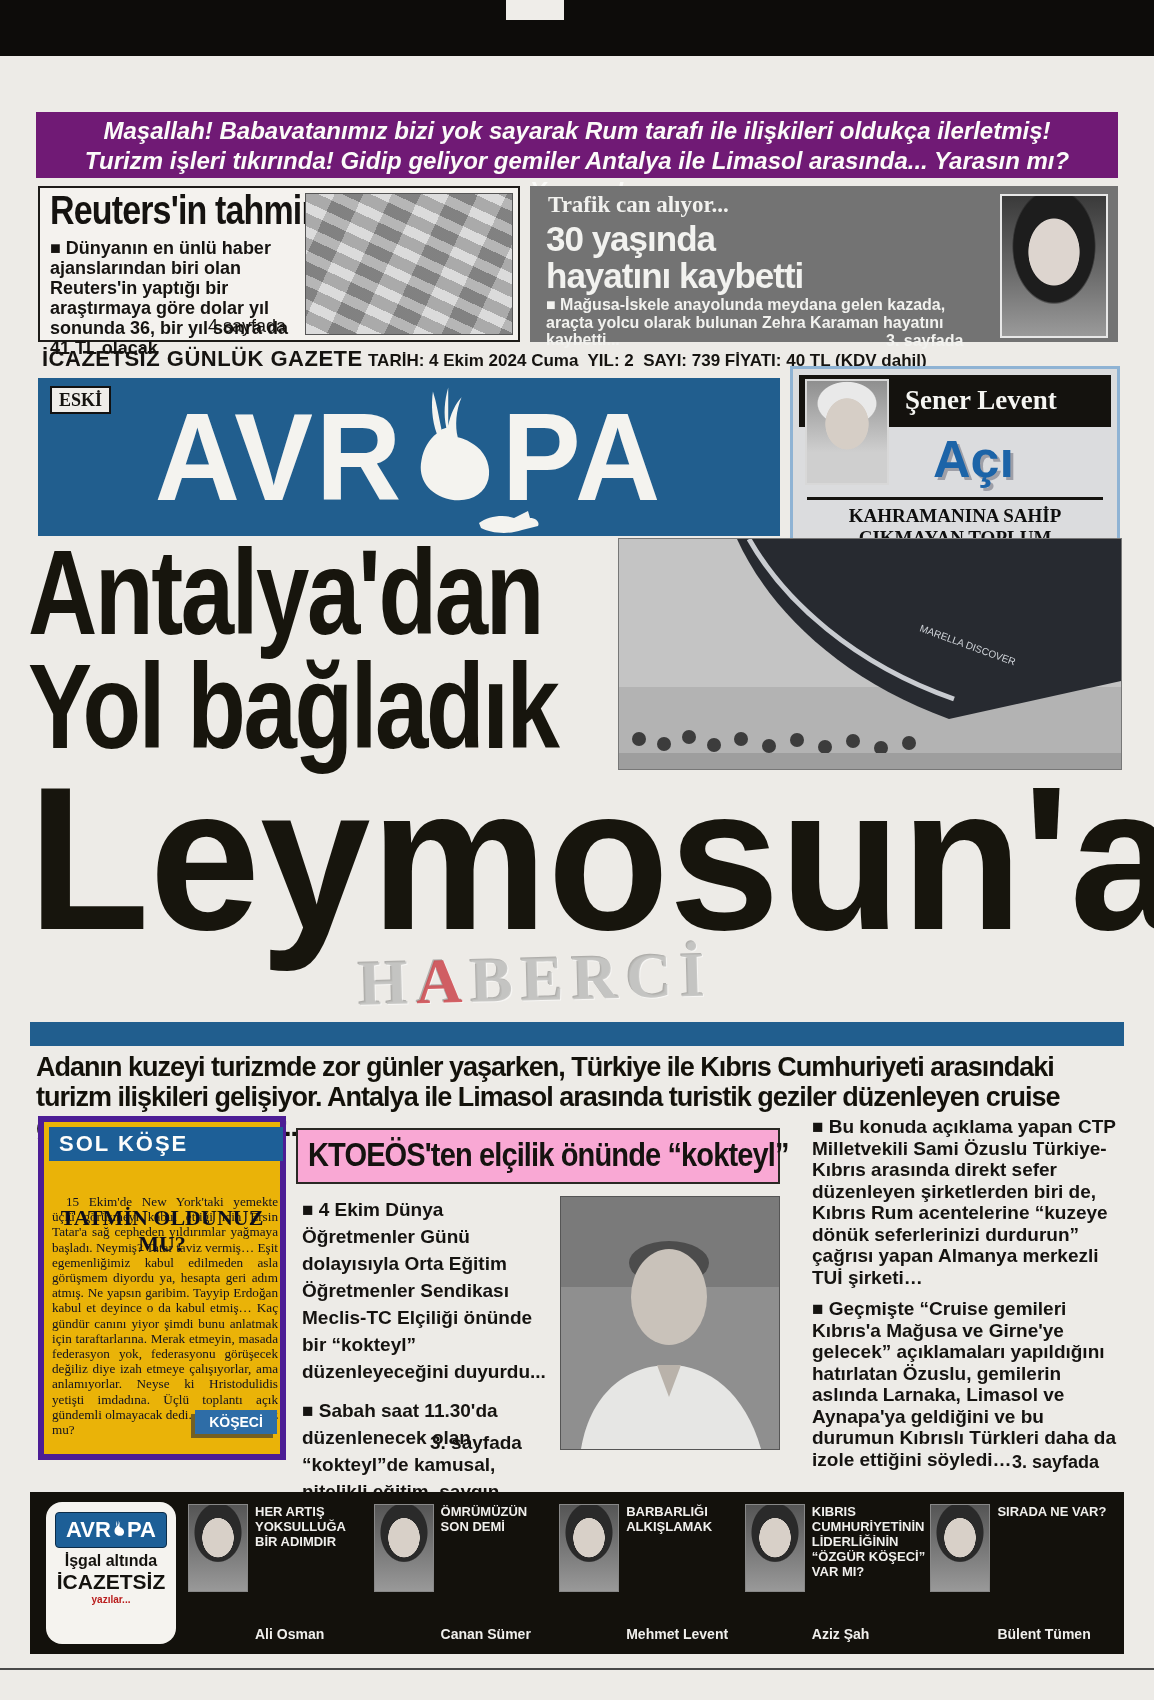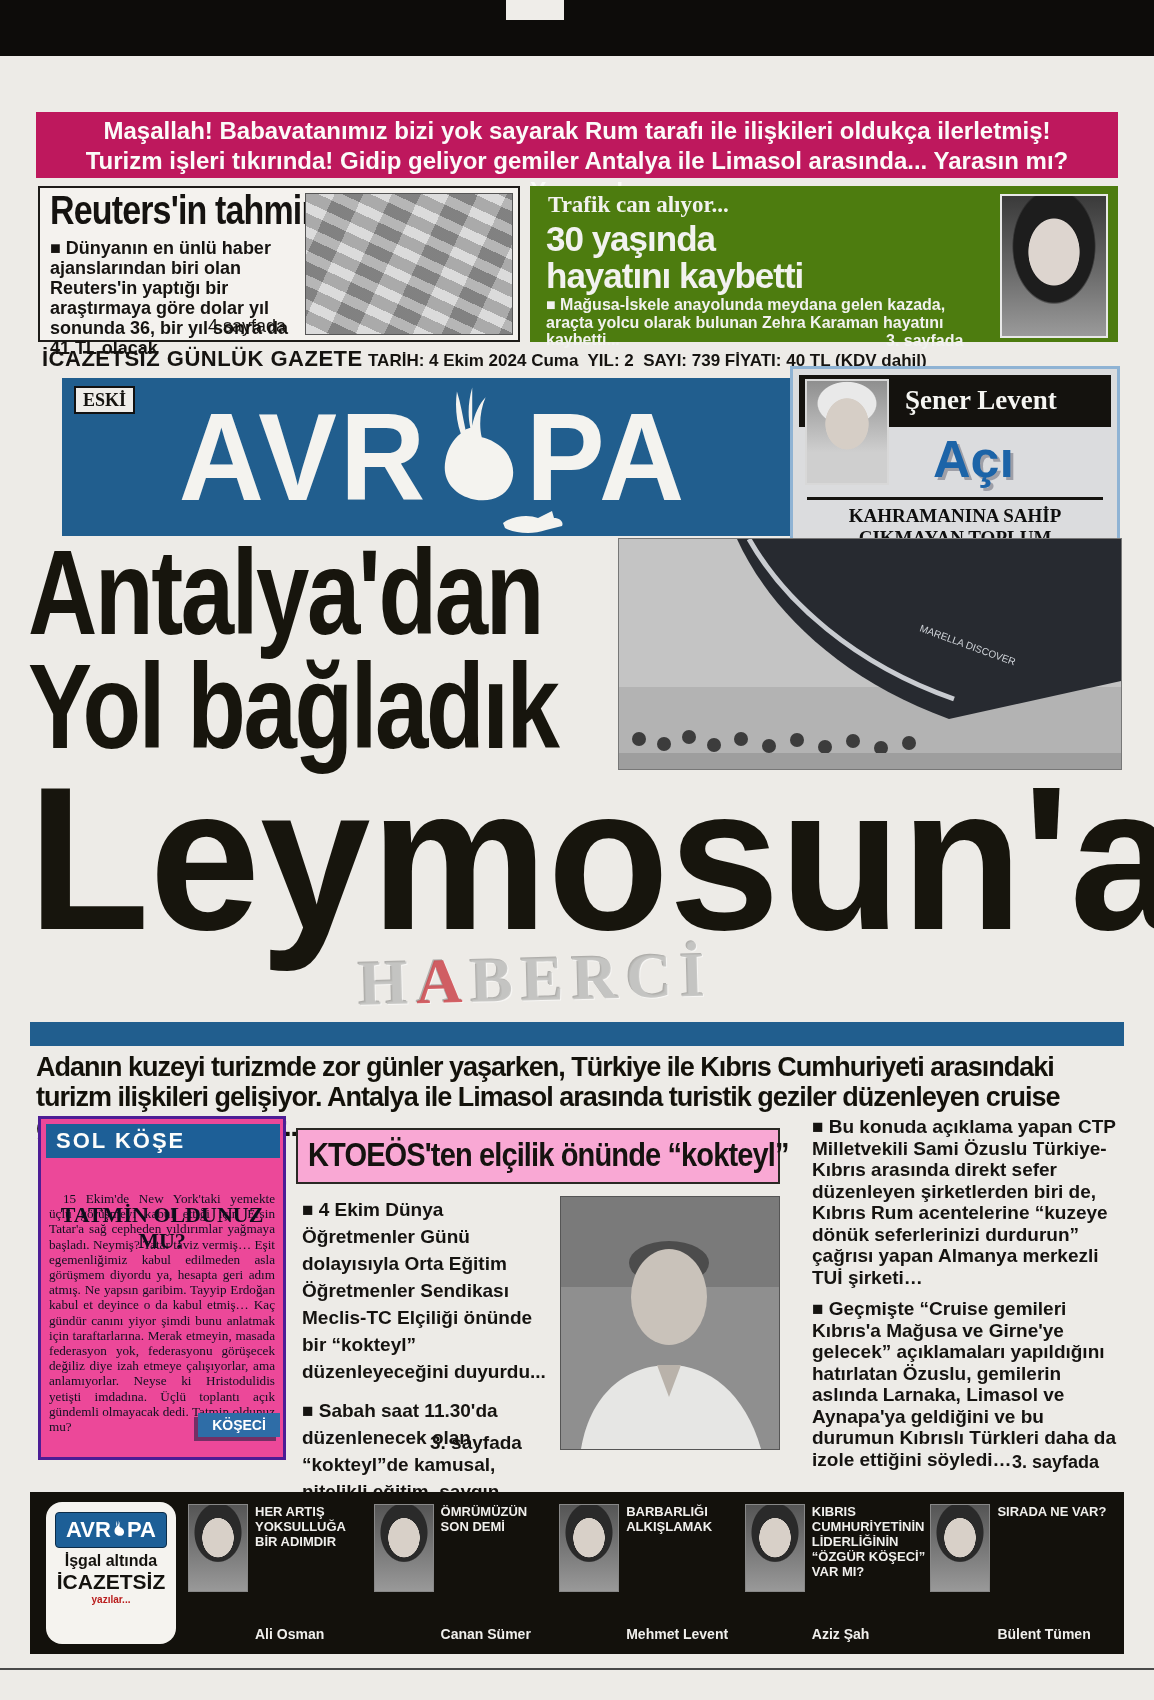--- a/index.html
+++ b/index.html
@@ -7,52 +7,52 @@
         overflow:hidden;font-family:"Liberation Sans",sans-serif;color:#151310;}
   .abs{position:absolute;}
   .cond{display:inline-block;transform-origin:0 50%;white-space:nowrap;}
 
   
   #scanTop{left:0;top:0;width:1154px;height:56px;background:#0d0c0a;}
   #scanNotch{left:506px;top:0;width:58px;height:20px;background:#efede9;}
   #scanBottomRule{left:0;top:1668px;width:1154px;height:2px;background:#4a4a4a;}
 
   
-  #banner{left:36px;top:112px;width:1082px;height:66px;background:#be185d;color:#fbfbf9;
-          font-weight:700;font-size:24px;line-height:30px;text-align:center;padding-top:4px;box-sizing:border-box;}
+  #banner{left:36px;top:112px;width:1082px;height:66px;background:#701a75;color:#fbfbf9;
+          font-weight:700;font-size:24px;line-height:30px;text-align:center;padding-top:4px;box-sizing:border-box;font-style:italic;}
 
   
   #reuters{left:38px;top:186px;width:482px;height:156px;background:#f4f2ee;border:2px solid #1d1b18;box-sizing:border-box;}
   #reuHead{left:10px;top:0px;font-size:40px;font-weight:700;letter-spacing:-1px;}
   #reuHead .cond{transform:scaleX(.85);}
   #reuBody{left:10px;top:50px;width:256px;font-size:18px;font-weight:700;line-height:20px;}
   #reuRef{left:168px;top:128px;font-size:18px;font-weight:400;}
   #reuPhoto{right:5px;top:5px;width:206px;height:140px;border:1px solid #555;
      background:
        repeating-linear-gradient(25deg, rgba(255,255,255,.25) 0 10px, rgba(0,0,0,.18) 10px 22px),
        repeating-linear-gradient(115deg,#cfcfcf 0 26px,#9e9e9e 26px 52px),#b7b7b7;}
 
   
-  #traffic{left:530px;top:186px;width:588px;height:156px;background:#4d7c0f;color:#f2f2ef;}
+  #traffic{left:530px;top:186px;width:588px;height:156px;background:#737373;color:#f2f2ef;}
   #trKicker{left:18px;top:6px;font-family:"Liberation Serif",serif;font-weight:700;font-size:23px;}
   #trH{left:16px;top:34px;font-size:35px;font-weight:700;line-height:37px;letter-spacing:-1px;}
   #trBody{left:16px;top:110px;width:436px;font-size:16px;font-weight:700;line-height:17.5px;}
   #trRef{left:356px;top:146px;font-size:16px;font-weight:700;}
   #trPhoto{right:10px;top:8px;width:104px;height:140px;border:2px solid #e8e8e8;
      background:
        radial-gradient(ellipse 26px 34px at 50% 40%, #ddd5cf 97%, transparent),
        radial-gradient(ellipse 42px 58px at 50% 36%, #1d1d1d 96%, transparent),
        linear-gradient(#3a3a3a,#6b6b6b 55%,#9a9a9a);}
 
   
   #dlLeft{left:42px;top:346px;font-size:22px;font-weight:700;letter-spacing:.5px;}
   #dlRight{left:368px;top:351px;font-size:17px;font-weight:700;white-space:pre;}
 
   
-  #mast{left:38px;top:378px;width:742px;height:158px;background:#215e8e;margin-left:24px;}
+  #mast{left:38px;top:378px;width:742px;height:158px;background:#215e8e;}
   #eski{left:12px;top:8px;background:#efede9;border:2px solid #111;color:#15130f;
         font-family:"Liberation Serif",serif;font-size:18px;font-weight:700;padding:0 7px;line-height:24px;}
   #mastRow{left:0;top:0;width:100%;height:100%;display:flex;align-items:center;justify-content:center;gap:6px;
            color:#f4f3ef;font-weight:700;font-size:118px;letter-spacing:3px;}
   #mastRow .word{transform:scaleY(1.05);}
   #cyprus{left:438px;bottom:1px;width:66px;height:26px;}
 
   
   #aci{left:790px;top:366px;width:330px;height:212px;background:#dbdcde;border:3px solid #8fb3d4;box-sizing:border-box;}
   #aciBar{left:6px;top:6px;width:312px;height:52px;background:#14120e;}
@@ -85,21 +85,21 @@
       letter-spacing:8px;transform:rotate(-1.5deg);color:rgba(190,190,188,.8);z-index:5;
       text-shadow:1px 1px 0 rgba(255,255,255,.55), -1px -1px 0 rgba(60,60,60,.35);}
   #wm .wm-red{color:rgba(206,72,78,.85);}
 
   #divider{left:30px;top:1022px;width:1094px;height:24px;background:#215e8e;}
 
   #subhead{left:36px;top:1052px;width:1088px;font-size:27px;font-weight:700;line-height:30px;
            letter-spacing:-1px;color:#13110a;}
 
   
-  #solKose{left:38px;top:1116px;width:248px;height:344px;background:#ec4899;border:3px solid #4c1d95;box-sizing:border-box;}
+  #solKose{left:38px;top:1116px;width:248px;height:344px;background:#eab308;border:6px solid #4c1d95;box-sizing:border-box;}
   #skHeader{left:5px;top:5px;width:234px;height:34px;background:#1d5f97;color:#fdfdfb;font-size:22px;
             font-weight:700;letter-spacing:2px;line-height:34px;padding-left:10px;box-sizing:border-box;}
   #skTitle{left:0;top:47px;width:100%;text-align:center;font-family:"Liberation Serif",serif;
            font-weight:700;font-size:22px;color:#0d0d1a;margin-top:36px;}
   #skBody{left:8px;top:72px;width:226px;height:264px;overflow:hidden;font-family:"Liberation Serif",serif;
           font-size:13.2px;line-height:15.2px;text-align:justify;color:#101020;text-indent:14px;}
   #skBadge{right:3px;bottom:20px;width:82px;height:24px;background:#2e6da7;color:#fff;font-size:14px;
            font-weight:700;text-align:center;line-height:24px;box-shadow:-4px 4px 0 rgba(18,28,58,.55);}
 
   

